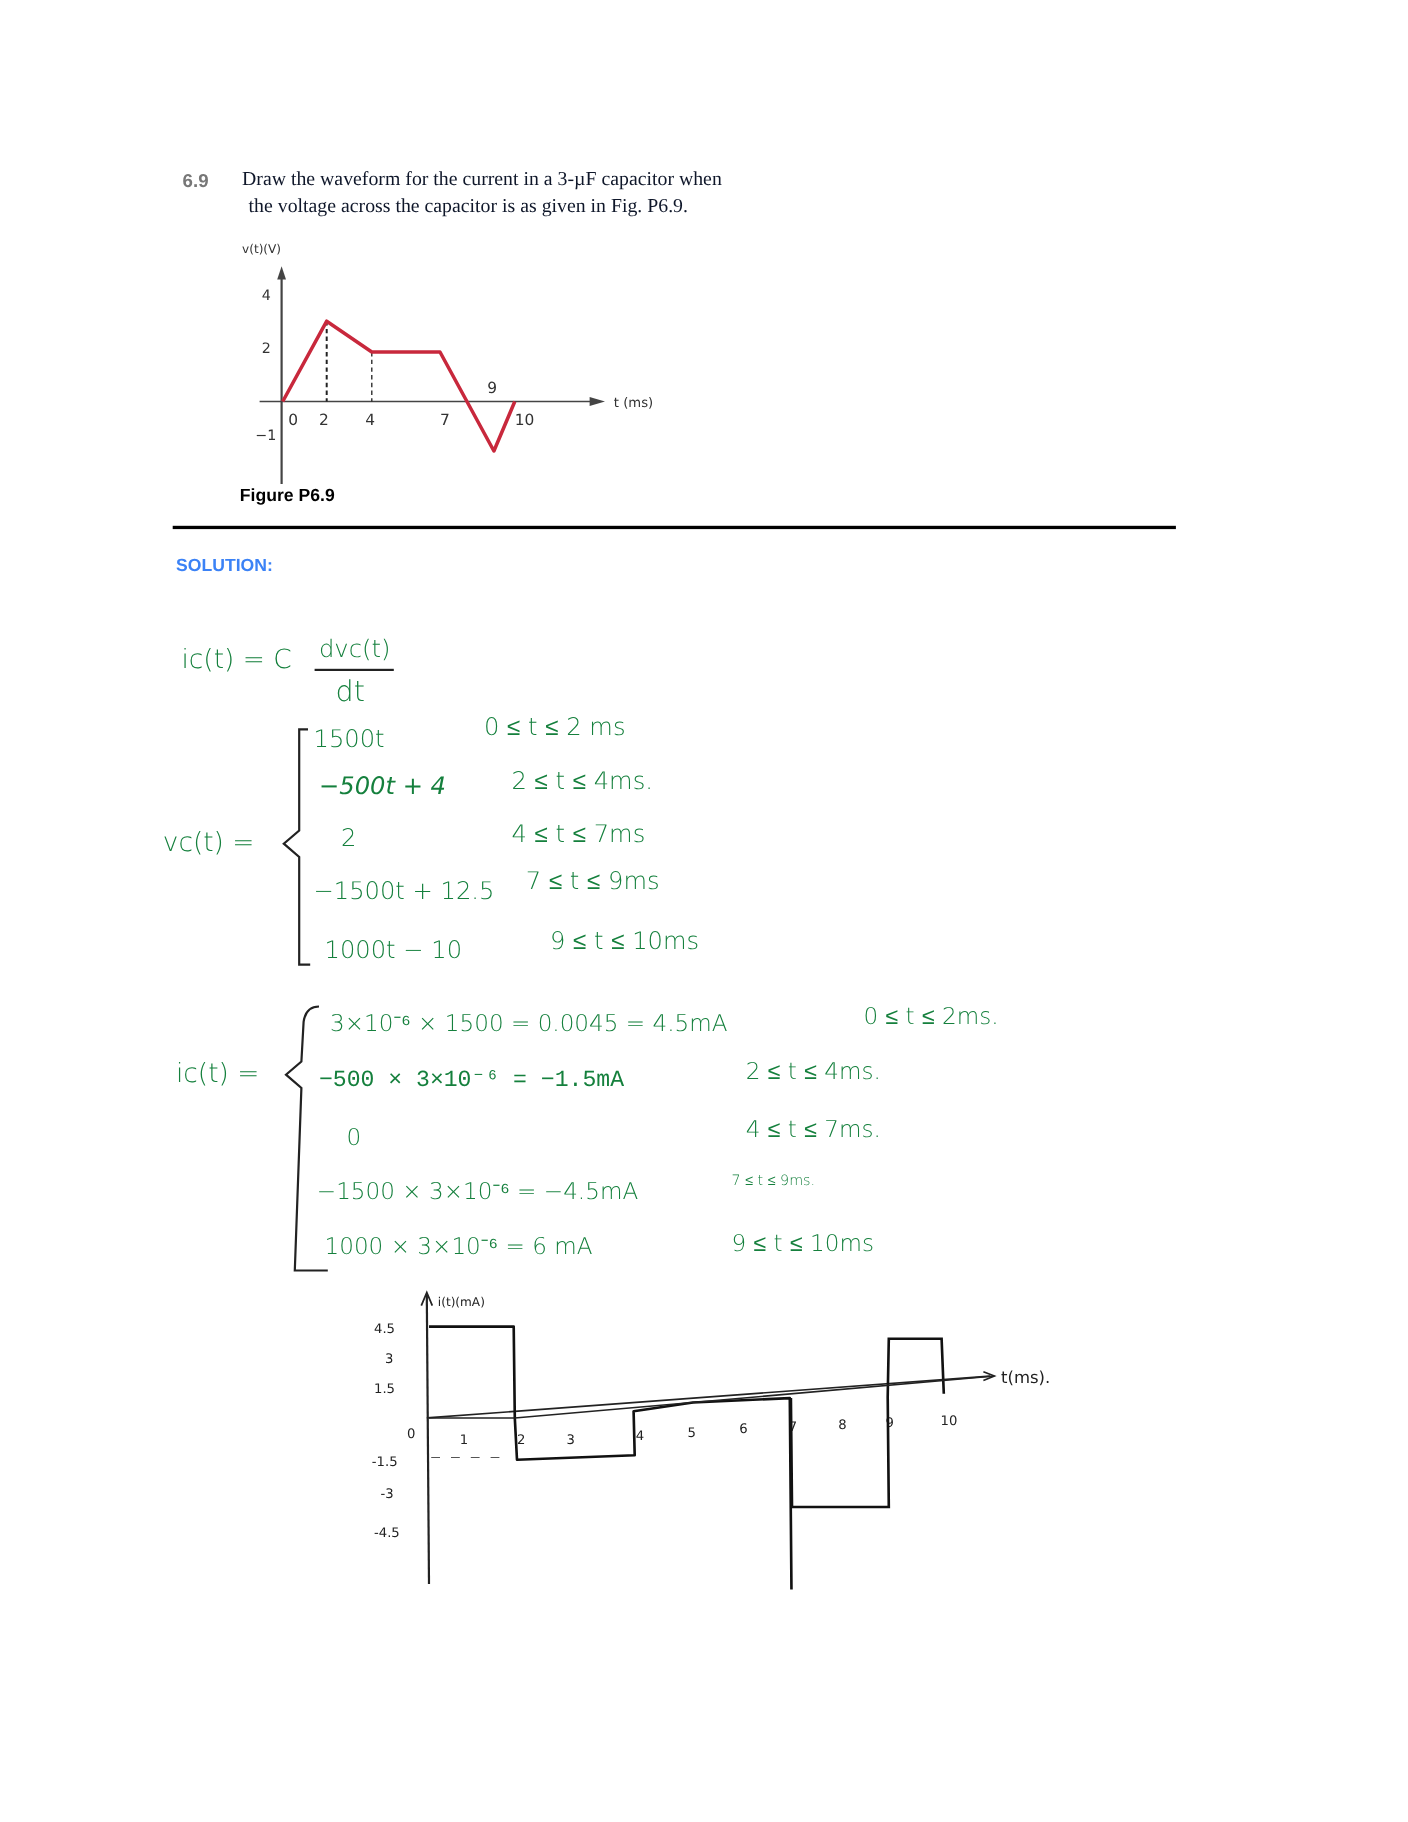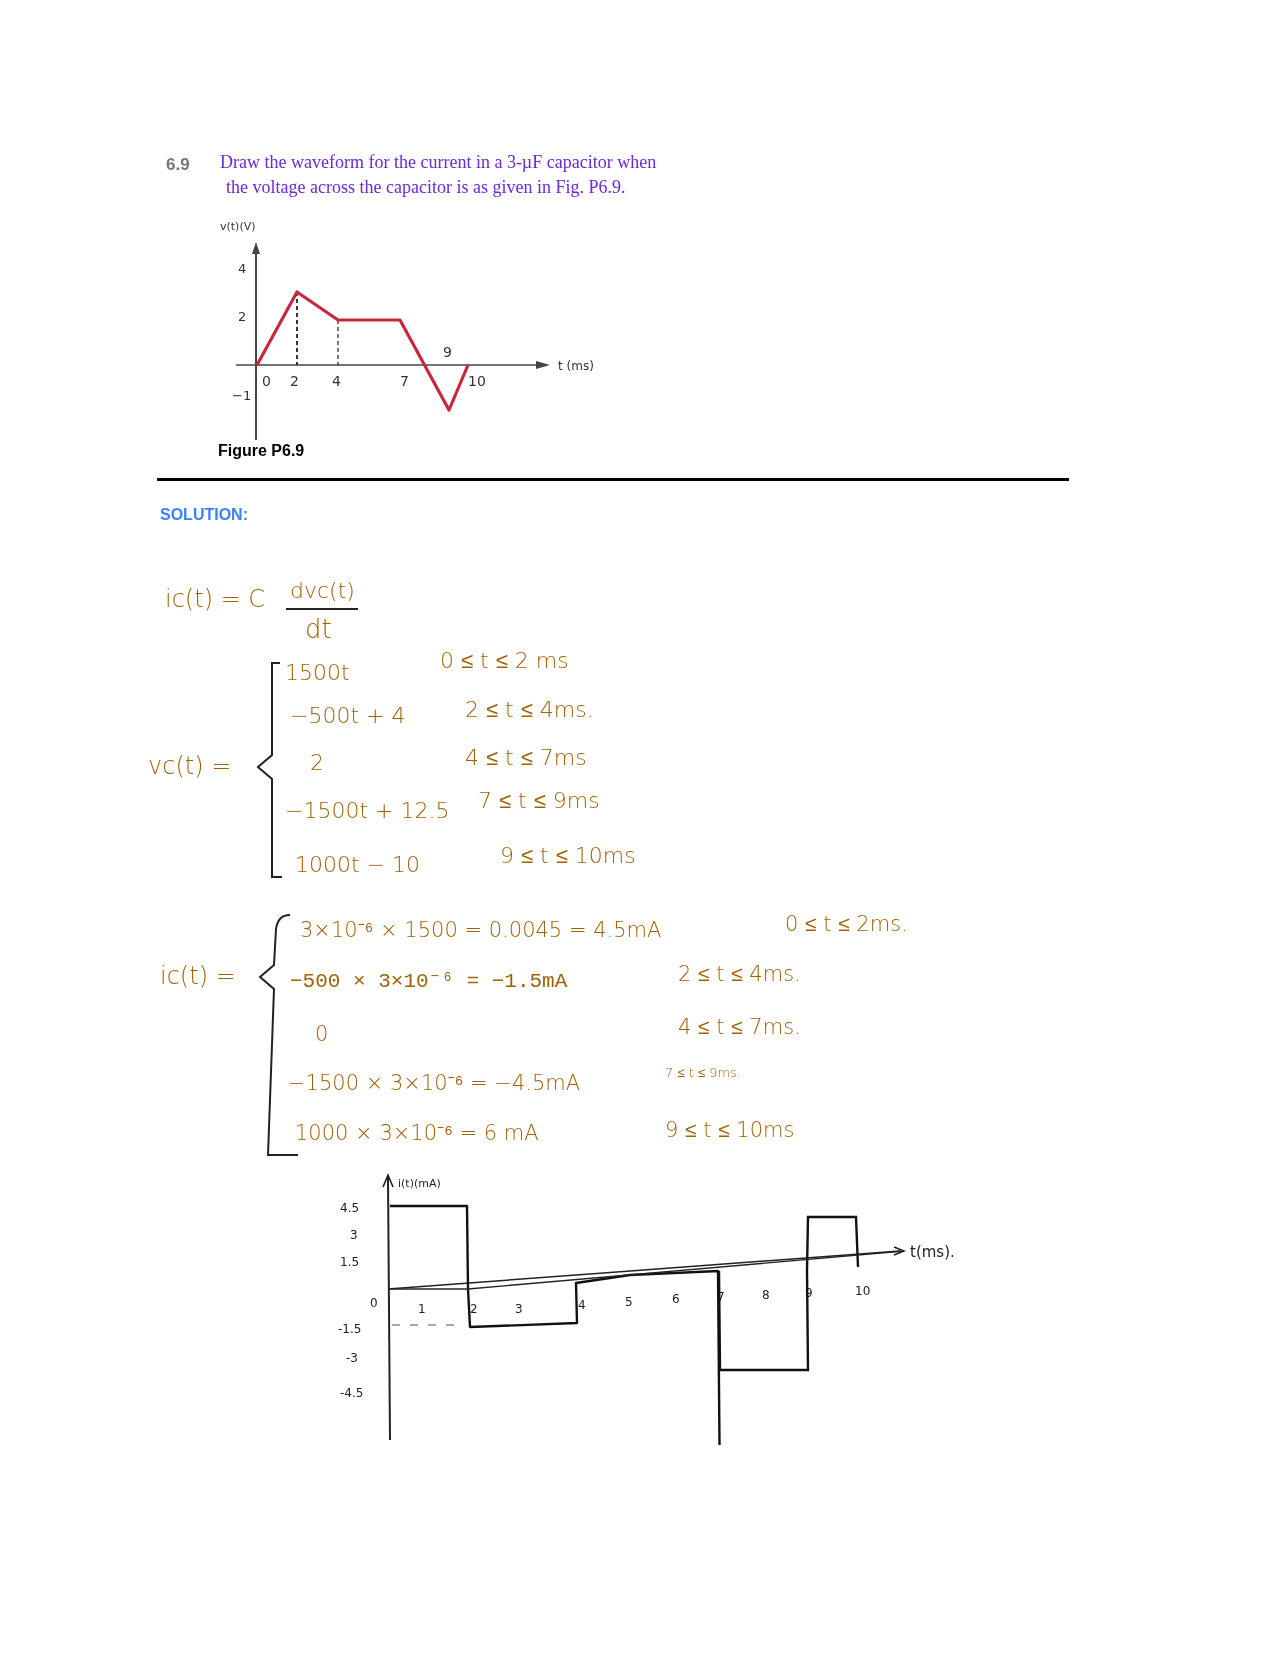--- a/index.html
+++ b/index.html
@@ -1,23 +1,23 @@
 <!DOCTYPE html>
 <html><head>
 <meta charset="utf-8">
 <style>
   html, body { margin: 0; padding: 0; background: #ffffff; }
   body { width: 1280px; height: 1656px; position: relative; overflow: hidden; font-family: "Liberation Serif", serif; color: #222; }
   .abs { position: absolute; }
   .problem-num { font-family: "Liberation Sans", sans-serif; color: #777; font-weight: bold; font-size: 17px; }
-  .problem-text { font-size: 18px; line-height: 25px; color: #6d28d9; }
+  .problem-text { font-size: 18px; line-height: 25px; color: #0f172a; }
   .fig-caption { font-family: "Liberation Sans", sans-serif; font-weight: bold; color: #000000; font-size: 16px; }
   .rule { background: #000; height: 3px; }
   .solution { font-family: "Liberation Sans", sans-serif; font-weight: bold; font-size: 16px; color: #3b82f6; }
-  .hw { font-family: "DejaVu Sans", sans-serif; font-weight: 300; color: #a16207; white-space: nowrap; text-align: right; }
+  .hw { font-family: "DejaVu Sans", sans-serif; font-weight: 300; color: #15803d; white-space: nowrap; text-align: right; }
   svg text { font-family: "DejaVu Sans", sans-serif; }
 </style>
 </head>
 <body>
 
 <div class="abs problem-num" style="left:166px; top:155px;">6.9</div>
 <div class="abs problem-text" style="left:220px; top:150px;">Draw the waveform for the current in a 3-µF capacitor when</div>
 <div class="abs problem-text" style="left:226px; top:175px;">the voltage across the capacitor is as given in Fig. P6.9.</div>
 
 <svg class="abs" style="left:200px; top:210px;" width="400" height="230" viewBox="0 0 400 230">
@@ -57,21 +57,21 @@
 <div class="abs hw" style="left:290px; top:578px; font-size:22px;">dvс(t)</div>
 <div class="abs" style="left:286px; top:608px; width:72px; height:2px; background:#222;"></div>
 <div class="abs hw" style="left:305px; top:614px; font-size:26px;">dt</div>
 
 <div class="abs hw" style="left:148px; top:752px; font-size:24px;">vс(t) =</div>
 <svg class="abs" style="left:250px; top:655px;" width="40" height="230">
   <path d="M30,8 L22,8 L22,100 L8,112 L22,124 L22,222 L32,222" fill="none" stroke="#222" stroke-width="2"></path>
 </svg>
 <div class="abs hw" style="left:285px; top:660px; font-size:22px;">1500t</div>
 <div class="abs hw" style="left:440px; top:648px; font-size:22px;">0 ≤ t ≤ 2 ms</div>
-<div class="abs hw" style="left:290px; top:703px; font-size:22px;">−500t + 4</div>
+<div class="abs hw" style="left:290px; top:703px; font-size:22px;font-style:italic;">−500t + 4</div>
 <div class="abs hw" style="left:465px; top:697px; font-size:22px;">2 ≤ t ≤ 4ms.</div>
 <div class="abs hw" style="left:310px; top:750px; font-size:22px;">2</div>
 <div class="abs hw" style="left:465px; top:745px; font-size:22px;">4 ≤ t ≤ 7ms</div>
 <div class="abs hw" style="left:285px; top:798px; font-size:22px;">−1500t + 12.5</div>
 <div class="abs hw" style="left:478px; top:788px; font-size:22px;">7 ≤ t ≤ 9ms</div>
 <div class="abs hw" style="left:295px; top:852px; font-size:22px;">1000t − 10</div>
 <div class="abs hw" style="left:500px; top:843px; font-size:22px;">9 ≤ t ≤ 10ms</div>
 
 <div class="abs hw" style="left:160px; top:962px; font-size:24px;">iс(t) =</div>
 <svg class="abs" style="left:250px; top:905px;" width="50" height="260">

